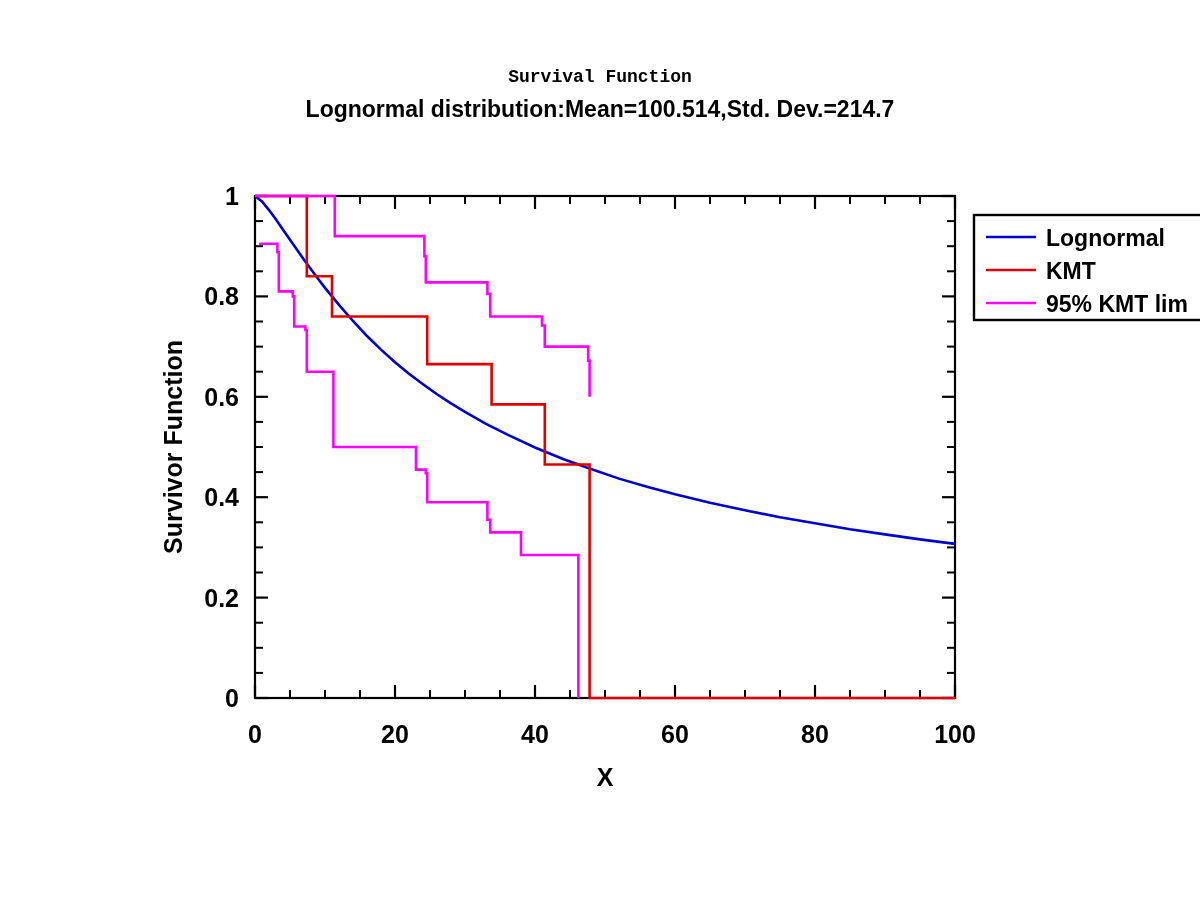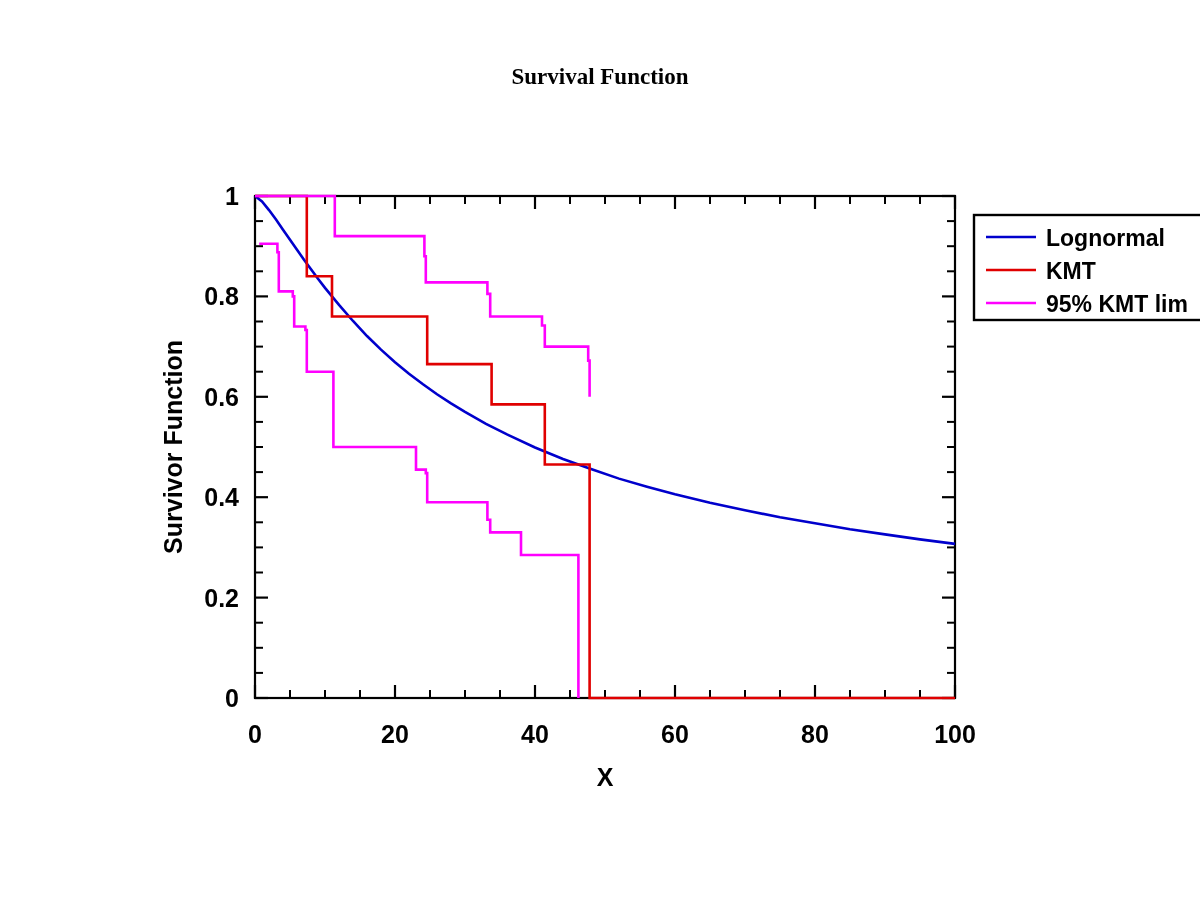--- a/index.html
+++ b/index.html
@@ -21,22 +21,22 @@
   }
   .title-block {
     position: absolute;
     left: 0;
     top: 62px;
     width: 1200px;
     text-align: center;
     pointer-events: none;
   }
   .title-line1 {
-    font-family: Liberation Serif, serif;
-    font-size: 23px;
+    font-family: Liberation Mono, monospace;
+    font-size: 18px;
     font-weight: bold;
     color: #000000;
     letter-spacing: 0px;
     line-height: 30px;
   }
   .title-line2 {
     font-family: "Liberation Sans", sans-serif;
     font-size: 23px;
     font-weight: bold;
     color: #000000;
@@ -97,20 +97,21 @@
     fill: none;
   }
 </style>
 </head>
 <body>
 
 <div id="figure">
 
   <div class="title-block">
     <div class="title-line1">Survival Function</div>
+    <div class="title-line2">Lognormal distribution:Mean=100.514,Std. Dev.=214.7</div>
   </div>
 
   <svg class="plot" viewBox="0 0 1200 900">
     <g id="axes-group">
         <rect x="255" y="196" width="700" height="502" class="axis-line"></rect>
         <line x1="255" y1="698" x2="255" y2="685" class="tick-major"></line>
         <line x1="255" y1="196" x2="255" y2="209" class="tick-major"></line>
         <line x1="290" y1="698" x2="290" y2="690" class="tick-minor"></line>
         <line x1="290" y1="196" x2="290" y2="204" class="tick-minor"></line>
         <line x1="325" y1="698" x2="325" y2="690" class="tick-minor"></line>

